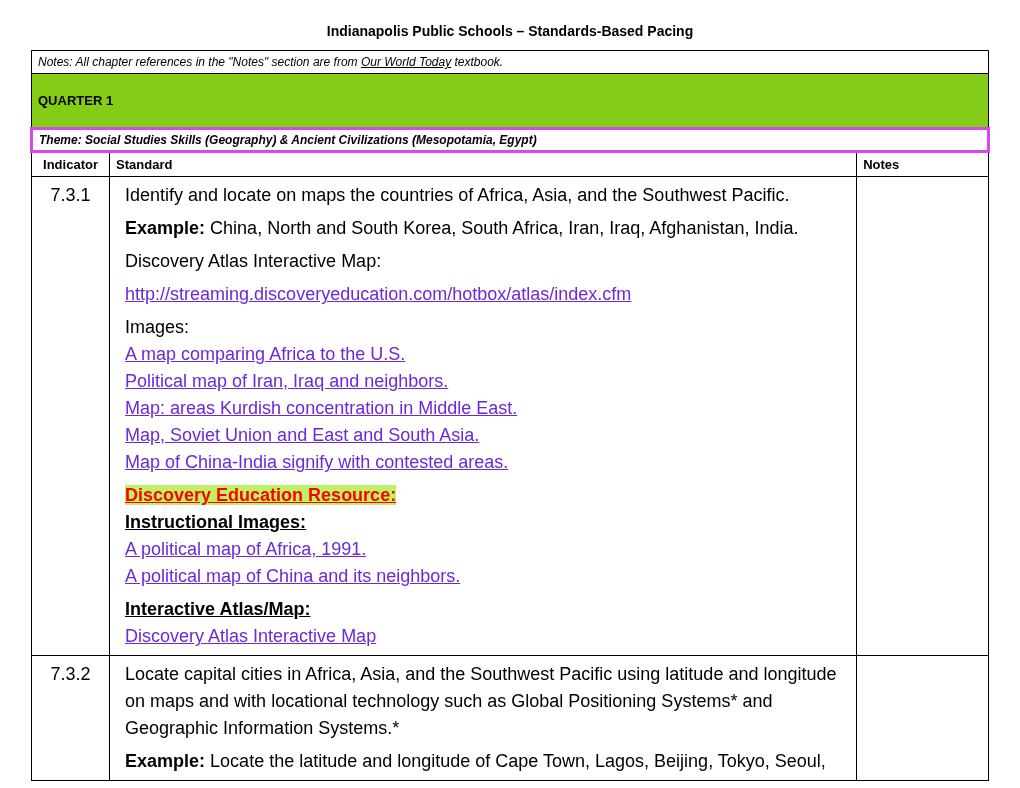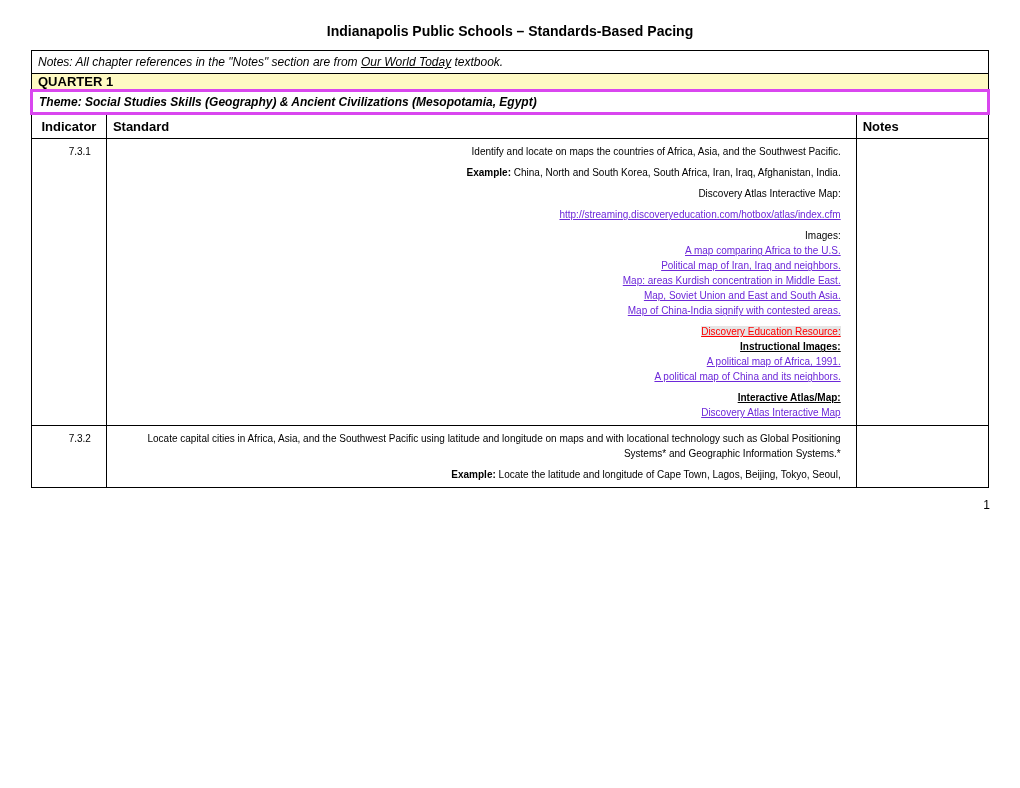--- a/index.html
+++ b/index.html
@@ -41,24 +41,24 @@
       text-decoration: underline;
     }
     .note-highlight .gl-abgl {
       color: #CC0000;
       font-style: italic;
     }
     .note-highlight .grade-level {
       color: #0000FF;
     }
     .quarter-row td {
-      background: #fef9c3;
+      background: #84cc16;
       font-weight: bold;
       font-size: 13px;
-      padding: 0 6px;
+      padding: 19px 6px;
       border: 1px solid #000;
     }
     .theme-row td {
       font-style: italic;
       font-weight: bold;
       font-size: 12px;
       padding: 3px 6px;
       border: 3px solid #d946ef;
       margin-left: 7px;
     }
@@ -66,44 +66,43 @@
       font-weight: bold;
       font-size: 13px;
       padding: 4px 6px;
       border: 1px solid #000;
       background: #fff;
     }
     .data-row td {
       border: 1px solid #000;
       padding: 5px 15px;
       vertical-align: top;
-      font-size: 10px;
+      font-size: 18px;
       line-height: 1.5;
-      text-align: right;
     }
     .indicator-cell {
       width: 65px;
       text-align: center;
       font-weight: normal;
     }
     .standard-cell {
       width: 680px;
     }
     .notes-cell {
       width: 120px;
     }
     .link-blue {
       color: #6d28d9;
       text-decoration: underline;
     }
     .discovery-resource {
       color: #FF0000;
-      font-weight: normal;
-      text-decoration: underline;
-      background: #e5e5e5;
+      font-weight: bold;
+      text-decoration: underline;
+      background: #bef264;
     }
     .bold-underline {
       font-weight: bold;
       text-decoration: underline;
     }
     .page-num {
       text-align: right;
       margin-top: 10px;
       font-size: 12px;
     }

